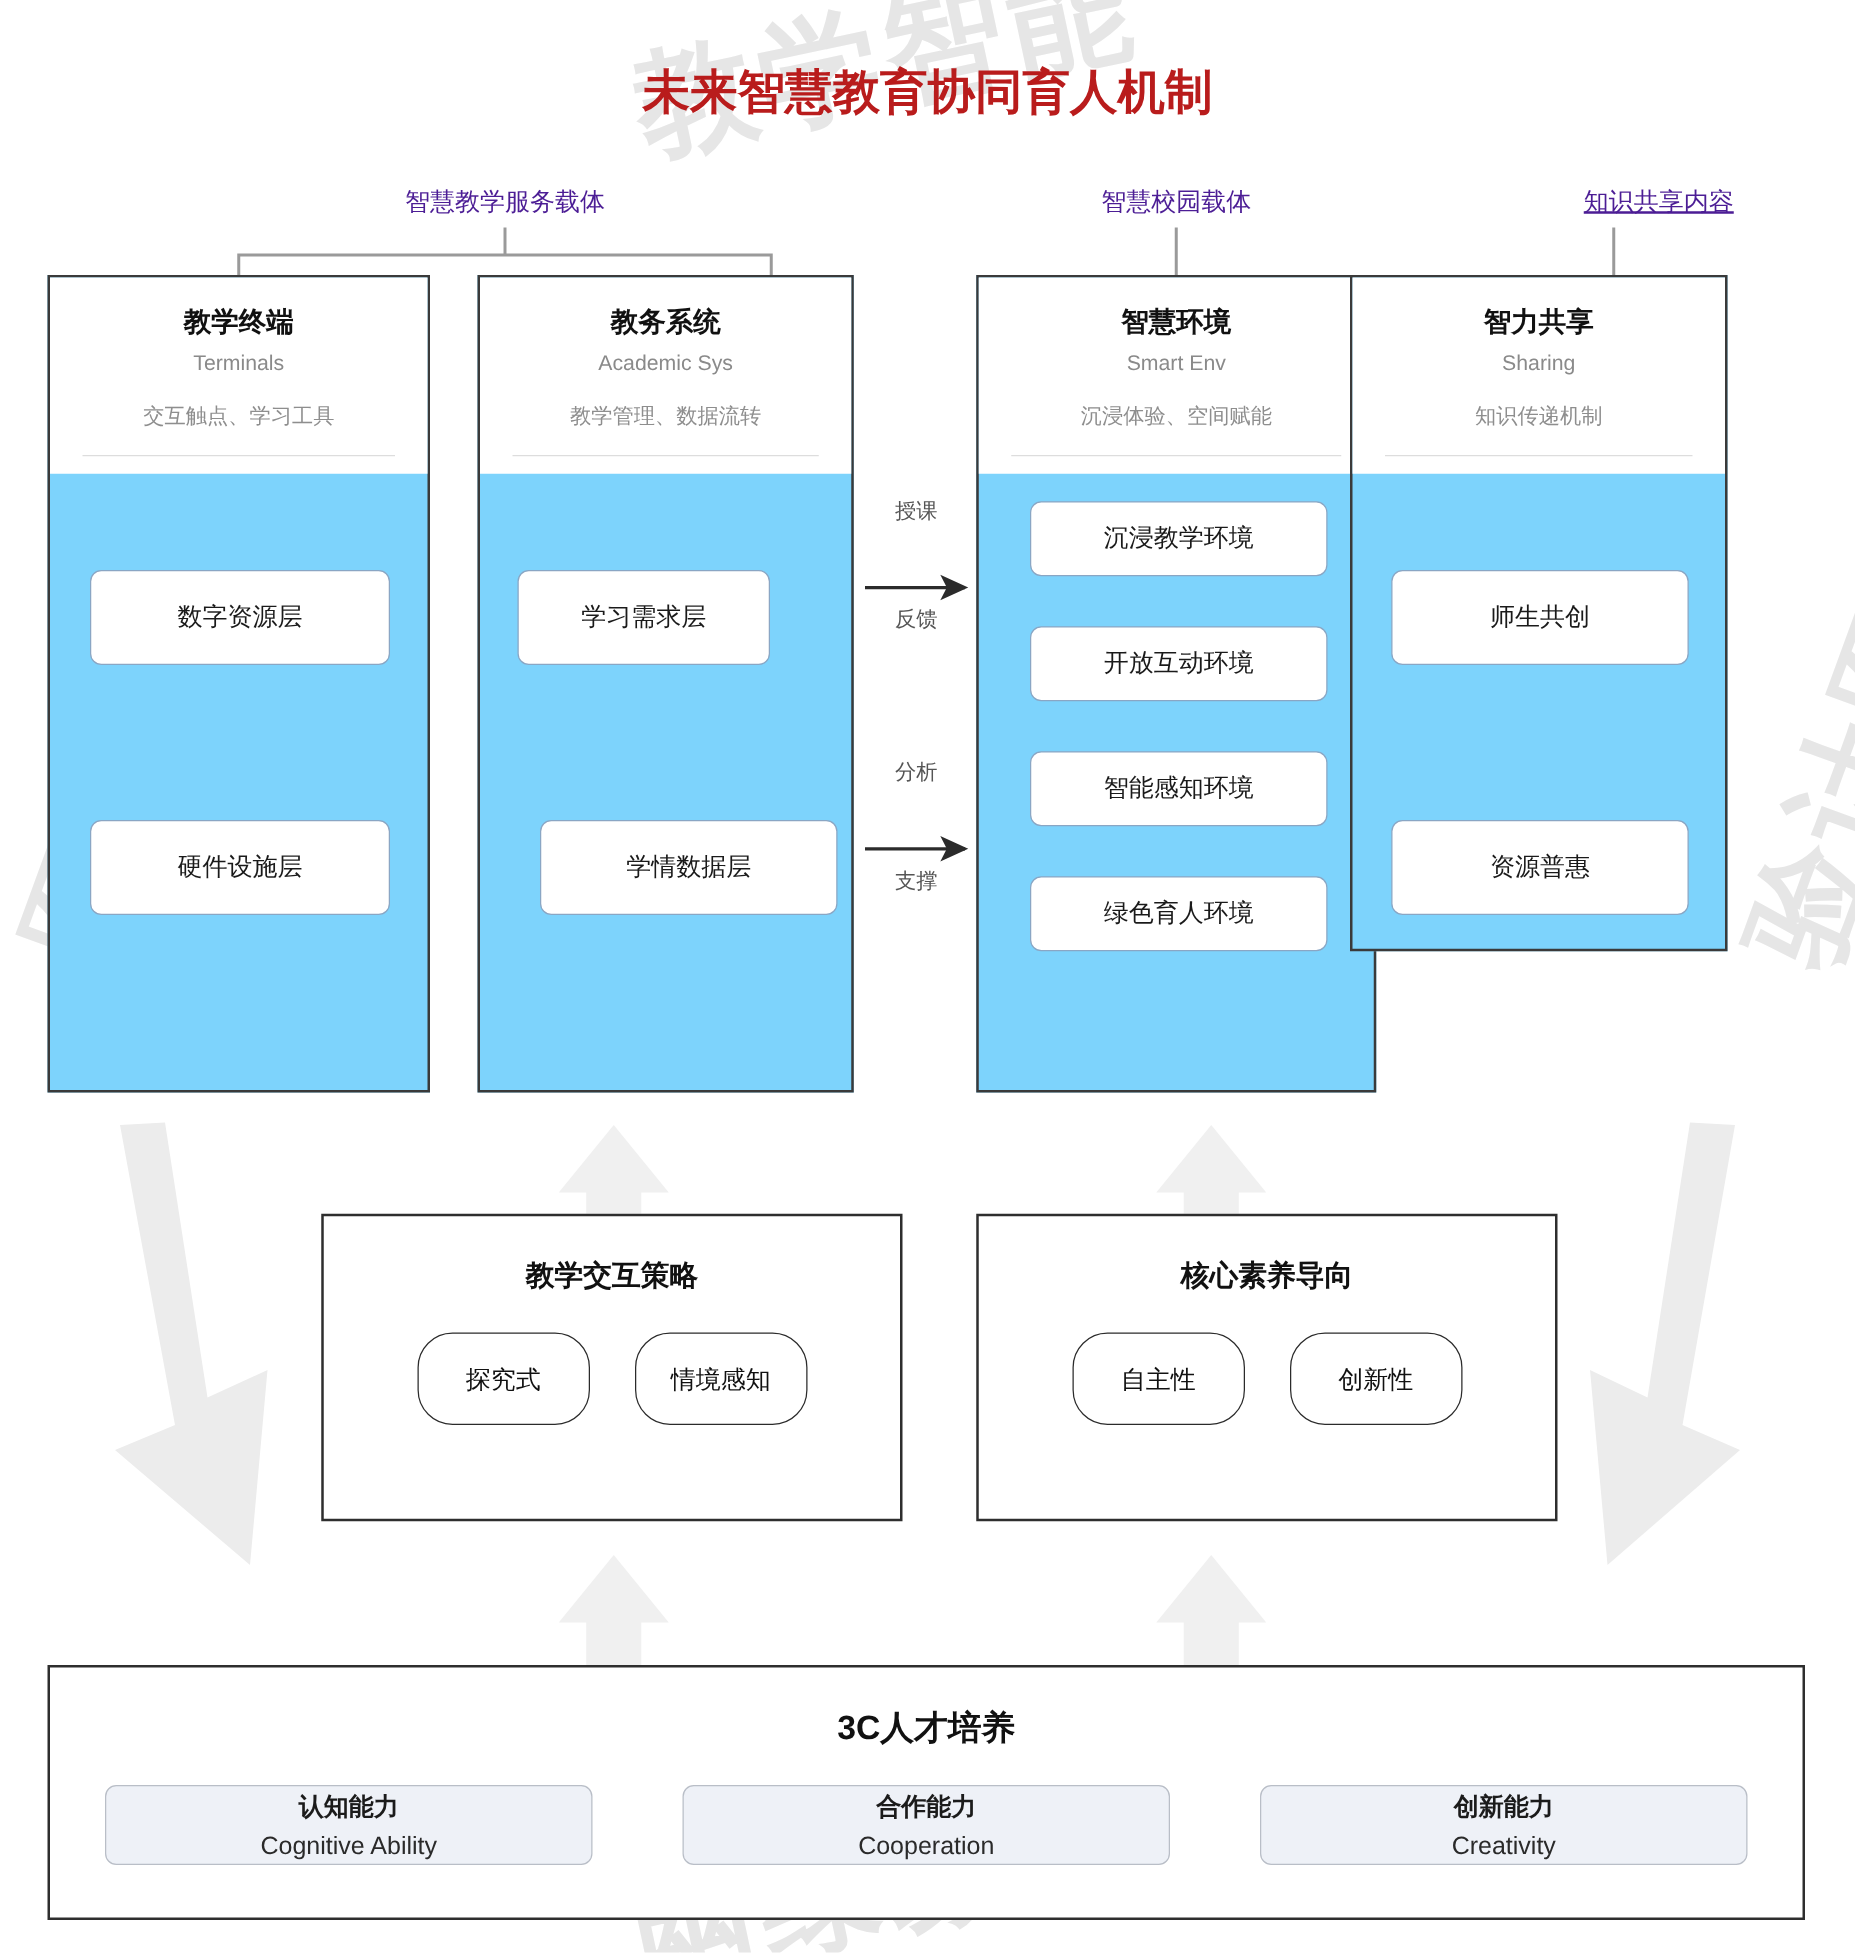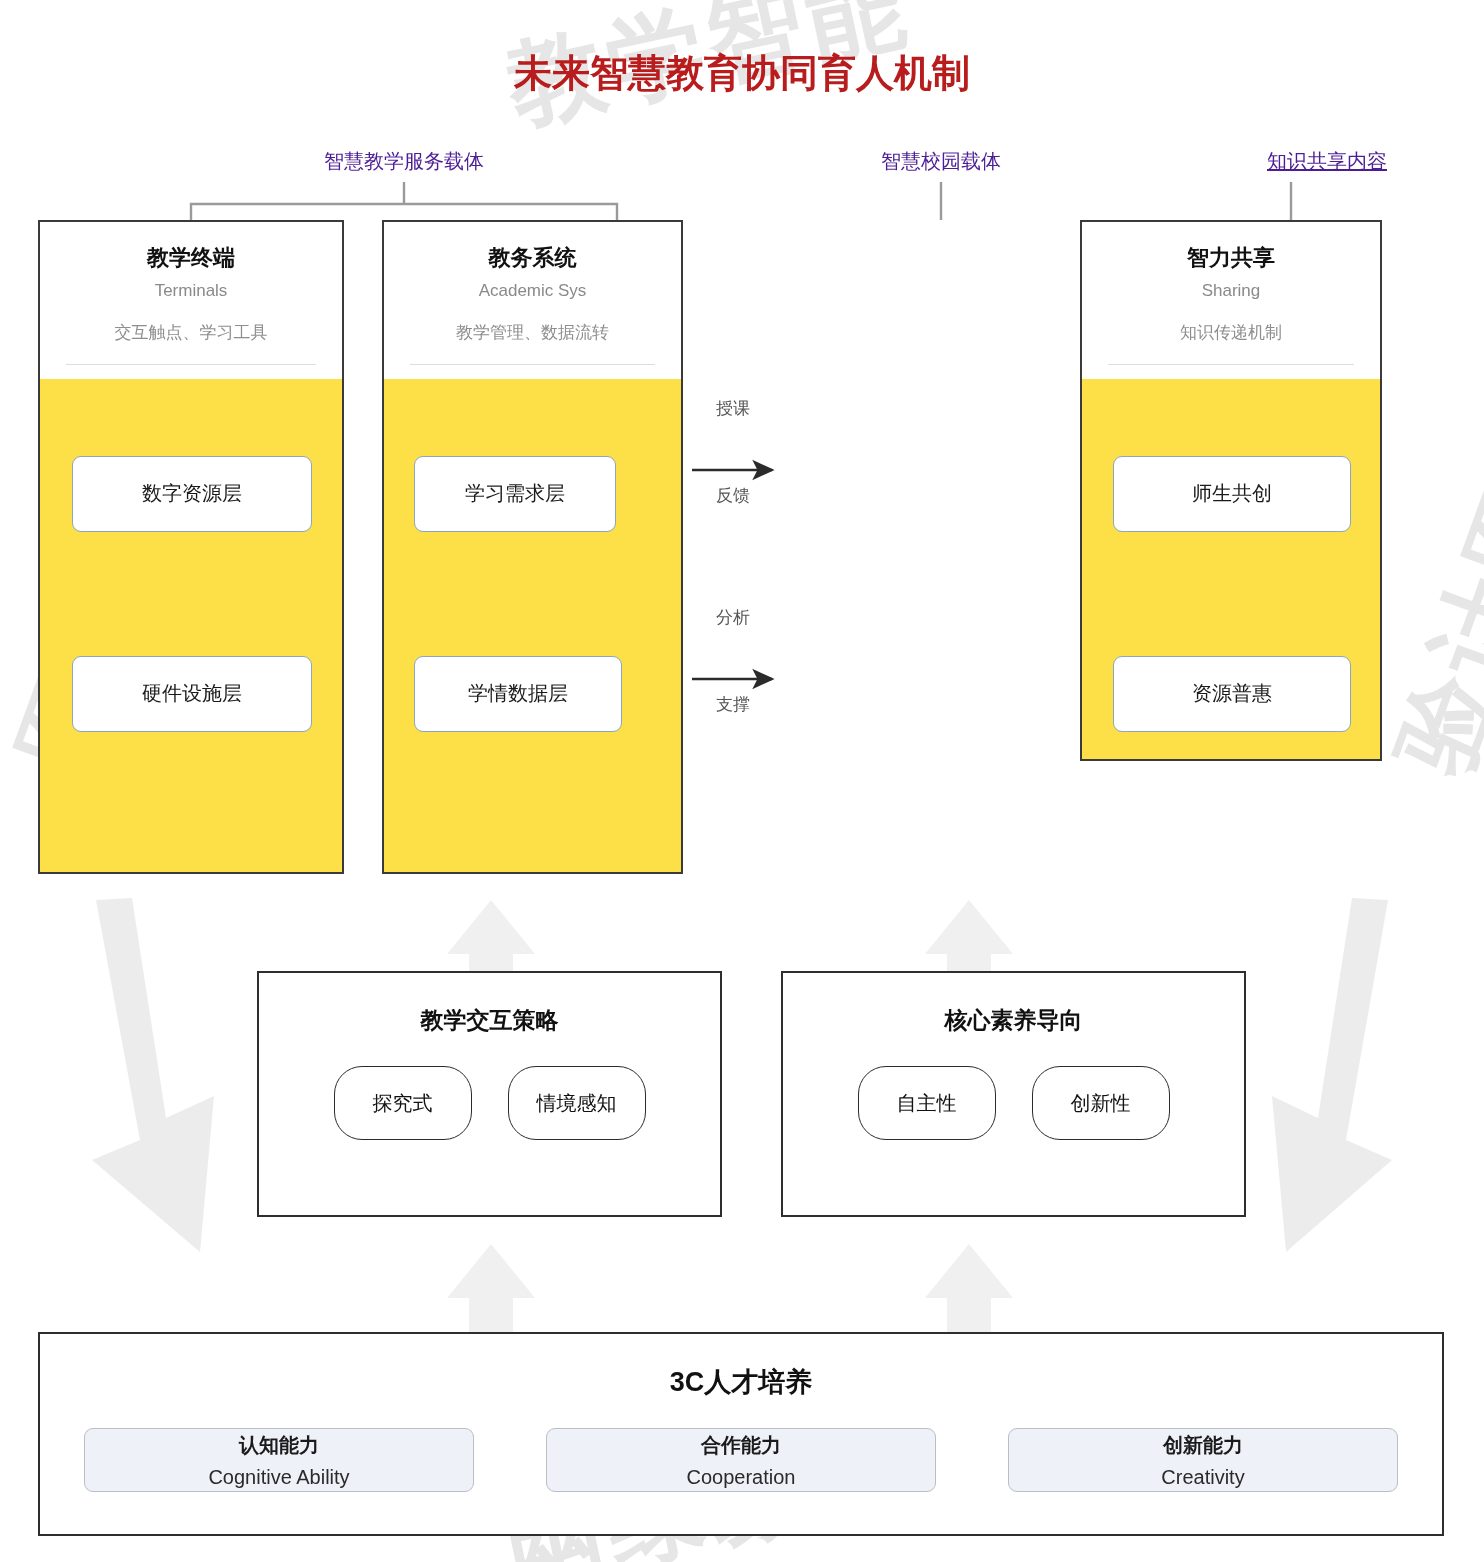--- a/index.html
+++ b/index.html
@@ -54,21 +54,21 @@
     color: #4c1d95;
     text-align: center;
     z-index: 5;
     white-space: nowrap;
   }
   #brackets { position: absolute; left: 0; top: 0; width: 1484px; height: 260px; z-index: 4; }
 
   
   .panel {
     position: absolute;
-    background: #fde047;
+    background: #7dd3fc;
     border: 2.5px solid #3a3a3a;
     z-index: 3;
   }
   .panel-head {
     background: #ffffff;
     padding: 22px 10px 14px 10px;
     text-align: center;
   }
   .panel-title {
     font-size: 22px;
@@ -237,24 +237,38 @@
 
   <div class="panel" style="left:382px; top:220px; width:301px; height:654px;">
     <div class="panel-head">
       <div class="panel-title">教务系统</div>
       <div class="panel-en">Academic Sys</div>
       <div class="panel-desc">教学管理、数据流转</div>
       <div class="panel-rule"></div>
     </div>
     <div class="panel-body">
       <div class="chip" style="left:30px; top:77px; width:202px; height:76px;">学习需求层</div>
-      <div class="chip" style="left:30px; top:277px; width:208px; height:76px;">学情数据层</div>
-    </div>
-  </div>
-
+      <div class="chip" style="left:48px; top:277px; width:238px; height:76px;">学情数据层</div>
+    </div>
+  </div>
+
+  <div class="panel" style="left:781px; top:220px; width:320px; height:654px;">
+    <div class="panel-head">
+      <div class="panel-title">智慧环境</div>
+      <div class="panel-en">Smart Env</div>
+      <div class="panel-desc">沉浸体验、空间赋能</div>
+      <div class="panel-rule"></div>
+    </div>
+    <div class="panel-body">
+      <div class="chip" style="left:41px; top:22px; width:238px; height:60px;">沉浸教学环境</div>
+      <div class="chip" style="left:41px; top:122px; width:238px; height:60px;">开放互动环境</div>
+      <div class="chip" style="left:41px; top:222px; width:238px; height:60px;">智能感知环境</div>
+      <div class="chip" style="left:41px; top:322px; width:238px; height:60px;">绿色育人环境</div>
+    </div>
+  </div>
 
   <div class="panel" style="left:1080px; top:220px; width:302px; height:541px;">
     <div class="panel-head">
       <div class="panel-title">智力共享</div>
       <div class="panel-en">Sharing</div>
       <div class="panel-desc">知识传递机制</div>
       <div class="panel-rule"></div>
     </div>
     <div class="panel-body">
       <div class="chip" style="left:31px; top:77px; width:238px; height:76px;">师生共创</div>

